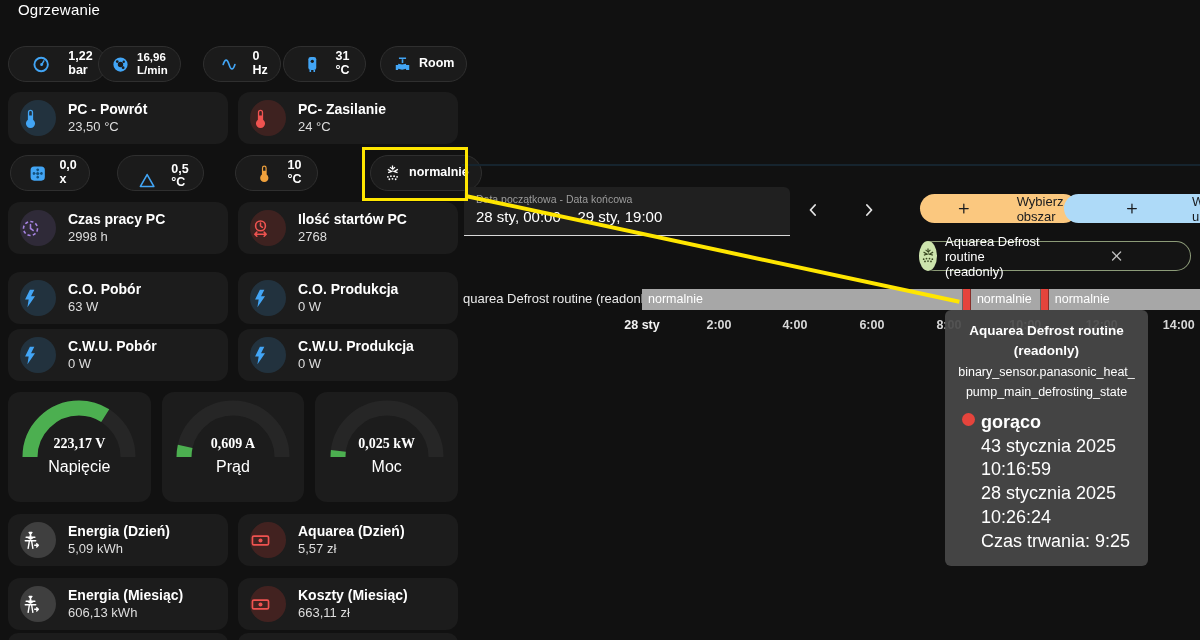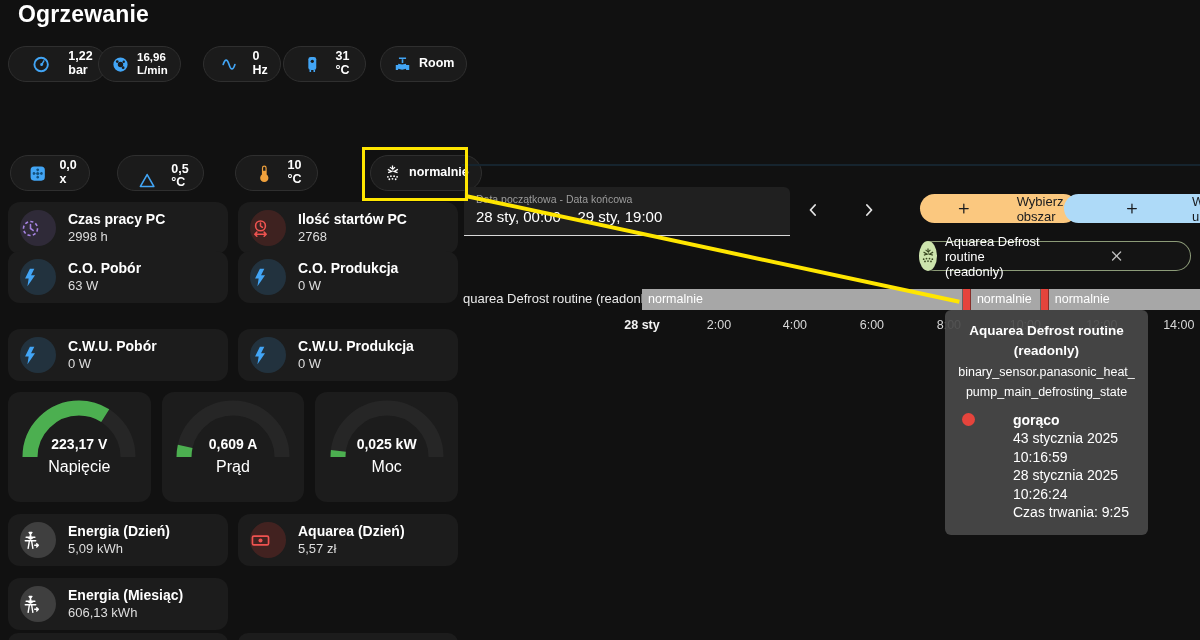--- a/index.html
+++ b/index.html
@@ -1,41 +1,41 @@
 <!DOCTYPE html>
 <html><head>
 <meta charset="utf-8">
 <style>
   html,body{margin:0;padding:0;background:#111;}
   #app{position:relative;width:1200px;height:640px;background:#111;overflow:hidden;
        font-family:"Liberation Sans",sans-serif;color:#fff;}
   .abs{position:absolute;}
   
-  .page-title{left:18px;top:1px;font-size:23px;font-weight:700;letter-spacing:.2px;}
+  .page-title{left:18px;top:1px;font-size:15px;font-weight:400;letter-spacing:.2px;}
   
   .chip{position:absolute;display:inline-flex;align-items:center;gap:7px;height:36px;
         padding:0 12px;background:#1b1b1b;border:1px solid #2f2f2f;border-radius:19px;
         box-sizing:border-box;cursor:pointer;}
   .chip-ic{width:19px;height:19px;color:#42a5f5;display:inline-flex;}
   .chip-ic svg{width:100%;height:100%;}
   .chip-lb{font-size:12.5px;font-weight:700;color:#fff;white-space:pre-line;line-height:1.1;}
   .chip-lb.two{font-size:11.5px;}
   
   .cardrow{position:absolute;left:8px;width:450px;display:grid;grid-template-columns:1fr 1fr;gap:10px;}
   .card{background:#1c1c1c;border-radius:12px;height:52px;display:flex;align-items:center;
         gap:12px;padding:0 12px;box-sizing:border-box;cursor:pointer;}
   .card .circ{width:36px;height:36px;border-radius:50%;display:flex;align-items:center;justify-content:center;flex:0 0 36px;}
   .card .circ svg{width:21px;height:21px;}
   .card .nm{font-size:14px;font-weight:700;line-height:1.25;}
   .card .vl{font-size:13px;color:#dedede;line-height:1.25;}
   
   #gauges{position:absolute;left:8px;top:392px;width:450px;display:grid;grid-template-columns:1fr 1fr 1fr;gap:11px;}
   .gauge{background:#1c1c1c;border-radius:12px;height:110px;position:relative;cursor:pointer;}
   .gauge svg{position:absolute;left:50%;top:8px;transform:translateX(-50%);}
-  .gval{position:absolute;top:44px;width:100%;text-align:center;font-size:14px;font-weight:700;}
+  .gval{position:absolute;top:44px;width:100%;text-align:center;font-size:14px;font-weight:700;font-family:Liberation Serif, serif;}
   .glab{position:absolute;top:66px;width:100%;text-align:center;font-size:16px;color:#fff;}
   
   #slivers{position:absolute;left:8px;top:633px;width:450px;display:grid;grid-template-columns:1fr 1fr;gap:10px;}
   #slivers div{height:10px;background:#1c1c1c;border-radius:12px 12px 0 0;}
   
   .divider{left:462px;top:164px;width:738px;height:2px;background:#16242e;}
   .datefield{left:464px;top:187px;width:326px;height:49px;background:#202020;
              border-radius:6px 6px 0 0;border-bottom:1px solid #d9d9d9;
              padding:6px 12px;box-sizing:border-box;cursor:text;}
   .datefield .lab{font-size:10.5px;color:#9c9c9c;}
@@ -57,30 +57,30 @@
   .entchip .x{width:16px;height:16px;color:#bdbdbd;display:inline-flex;cursor:pointer;}
   .entchip .x svg{width:100%;height:100%;}
   
   .tl-label{left:463px;top:291px;font-size:13px;color:#eaeaea;white-space:nowrap;}
   .tl-bar{left:642px;top:289px;width:558px;height:21px;display:flex;overflow:hidden;}
   .seg{height:100%;box-sizing:border-box;border-right:1px solid rgba(20,20,20,.45);
        font-size:12.5px;color:#fff;line-height:21px;padding-left:6px;white-space:nowrap;
        overflow:hidden;cursor:pointer;}
   .seg:last-child{border-right:none;}
   .tl-axis{left:642px;top:318px;width:558px;height:18px;}
-  .tick{position:absolute;top:0;transform:translateX(-50%);font-size:12.5px;font-weight:400;color:#d8d8d8;white-space:nowrap;}
+  .tick{position:absolute;top:0;transform:translateX(-50%);font-size:12.5px;font-weight:700;color:#d8d8d8;white-space:nowrap;}
   .tick.first{font-weight:700;color:#f2f2f2;}
   
   .tooltip{left:945px;top:310px;width:203px;background:rgba(72,72,72,.93);border-radius:6px;
            padding:11px 10px 13px;box-sizing:border-box;z-index:20;}
   .tooltip .tt-title{font-size:13.5px;font-weight:700;text-align:center;line-height:1.45;}
   .tooltip .tt-entity{font-size:12.5px;text-align:center;word-break:break-all;line-height:1.55;margin-top:3px;}
   .tt-state{display:flex;gap:6px;margin-top:9px;padding-left:7px;}
   .tt-dot{width:13px;height:13px;border-radius:50%;background:#e5443c;flex:0 0 13px;margin-top:2px;}
-  .tt-lines{font-size:14px;line-height:1.32;margin-left:32px;}
+  .tt-lines{font-size:18px;line-height:1.32;}
   .tt-lines .st{font-weight:700;}
   
   .ann-rect{left:362px;top:147px;width:100px;height:48px;border:3px solid #ffe600;z-index:30;pointer-events:none;}
   .ann-line{left:466px;top:194px;width:505px;height:0;border-top:4px solid #ffe600;
             transform:rotate(12.1deg);transform-origin:0 0;z-index:30;pointer-events:none;}
 </style>
 </head>
 <body>
 
 <div id="app">
@@ -175,20 +175,48 @@
             <circle cx="17.8" cy="16.2" r="1.15"></circle>
             <circle cx="8" cy="19.3" r="1.15"></circle>
             <circle cx="12" cy="18.7" r="1.15"></circle>
             <circle cx="16" cy="19.3" r="1.15"></circle>
           </svg>
         </span>
         <span class="chip-lb">normalnie</span>
       </div>
     </div>
 
+  <div class="cardrow" id="row-temps" style="top:92px">
+      <div class="card">
+        <div class="circ" style="background: rgba(66, 165, 245, 0.16); color: rgb(66, 165, 245);">
+          <span style="display: inline-flex; width: 100%;">
+            <svg viewBox="0 0 24 24" fill="currentColor">
+              <path d="M15 13.4V5a3 3 0 0 0-6 0v8.4a5.2 5.2 0 1 0 6 0ZM12 3.5A1.5 1.5 0 0 1 13.5 5v3.5h-3V5A1.5 1.5 0 0 1 12 3.5Z"></path>
+            </svg>
+          </span>
+        </div>
+        <div>
+          <div class="nm">PC - Powrót</div>
+          <div class="vl">23,50 °C</div>
+        </div>
+      </div>
+      <div class="card">
+        <div class="circ" style="background: rgba(244, 67, 54, 0.16); color: rgb(239, 83, 80);">
+          <span style="display: inline-flex; width: 100%;">
+            <svg viewBox="0 0 24 24" fill="currentColor">
+              <path d="M15 13.4V5a3 3 0 0 0-6 0v8.4a5.2 5.2 0 1 0 6 0ZM12 3.5A1.5 1.5 0 0 1 13.5 5v3.5h-3V5A1.5 1.5 0 0 1 12 3.5Z"></path>
+            </svg>
+          </span>
+        </div>
+        <div>
+          <div class="nm">PC- Zasilanie</div>
+          <div class="vl">24 °C</div>
+        </div>
+      </div>
+    </div>
   <div class="cardrow" id="row-counters" style="top:202px">
       <div class="card">
         <div class="circ" style="background: rgba(149, 117, 205, 0.16); color: rgb(165, 131, 224);">
           <span style="display: inline-flex; width: 100%;">
             <svg viewBox="0 0 24 24" fill="none" stroke="currentColor" stroke-width="1.8">
               <circle cx="12" cy="12" r="8" stroke-dasharray="3.6 2.6"></circle>
               <path d="M12 7.5V12l3 2.2" stroke-linecap="round"></path>
             </svg>
           </span>
         </div>
@@ -206,21 +234,21 @@
               <path d="M5.5 18.5h13M7.8 16.2 5.5 18.5l2.3 2.3M16.2 16.2l2.3 2.3-2.3 2.3"></path>
             </svg>
           </span>
         </div>
         <div>
           <div class="nm">Ilość startów PC</div>
           <div class="vl">2768</div>
         </div>
       </div>
     </div>
-  <div class="cardrow" id="row-co" style="top:251px">
+  <div class="cardrow" id="row-co" style="top:272px">
       <div class="card">
         <div class="circ" style="background: rgba(66, 165, 245, 0.16); color: rgb(66, 165, 245);">
           <span style="display: inline-flex; width: 100%;">
             <svg viewBox="0 0 24 24" fill="currentColor">
               <path d="M11.3 2 5.8 13h4.1l-1.4 9 8.7-12.5h-4.6L16.4 2Z"></path>
             </svg>
           </span>
         </div>
         <div>
           <div class="nm">C.O. Pobór</div>
@@ -331,20 +359,34 @@
           <span style="display: inline-flex; width: 100%;">
             <svg viewBox="0 0 24 24" fill="none" stroke="currentColor" stroke-width="1.6" stroke-linecap="round" stroke-linejoin="round">
               <path d="M9.3 21 12 5l2.7 16M7 8.2h10M6 12.2h12M8.4 8.2l6.4 4M15.6 8.2l-6.4 4M12 5l-1.6-2.2h3.2L12 5"></path>
               <path d="M16.8 17.5h4.2m0 0-1.9-1.9m1.9 1.9-1.9 1.9"></path>
             </svg>
           </span>
         </div>
         <div>
           <div class="nm">Energia (Miesiąc)</div>
           <div class="vl">606,13 kWh</div>
+        </div>
+      </div>
+      <div class="card">
+        <div class="circ" style="background: rgba(244, 67, 54, 0.18); color: rgb(239, 83, 80);">
+          <span style="display: inline-flex; width: 100%;">
+            <svg viewBox="0 0 24 24">
+              <rect x="2.8" y="7" width="18.4" height="10" rx="1.6" fill="none" stroke="currentColor" stroke-width="1.9"></rect>
+              <circle cx="12" cy="12" r="2.3" fill="currentColor"></circle>
+            </svg>
+          </span>
+        </div>
+        <div>
+          <div class="nm">Koszty (Miesiąc)</div>
+          <div class="vl">663,11 zł</div>
         </div>
       </div>
     </div>
   <div id="slivers">
       <div></div>
       <div></div>
     </div>
 
   <div class="abs divider"></div>
 

